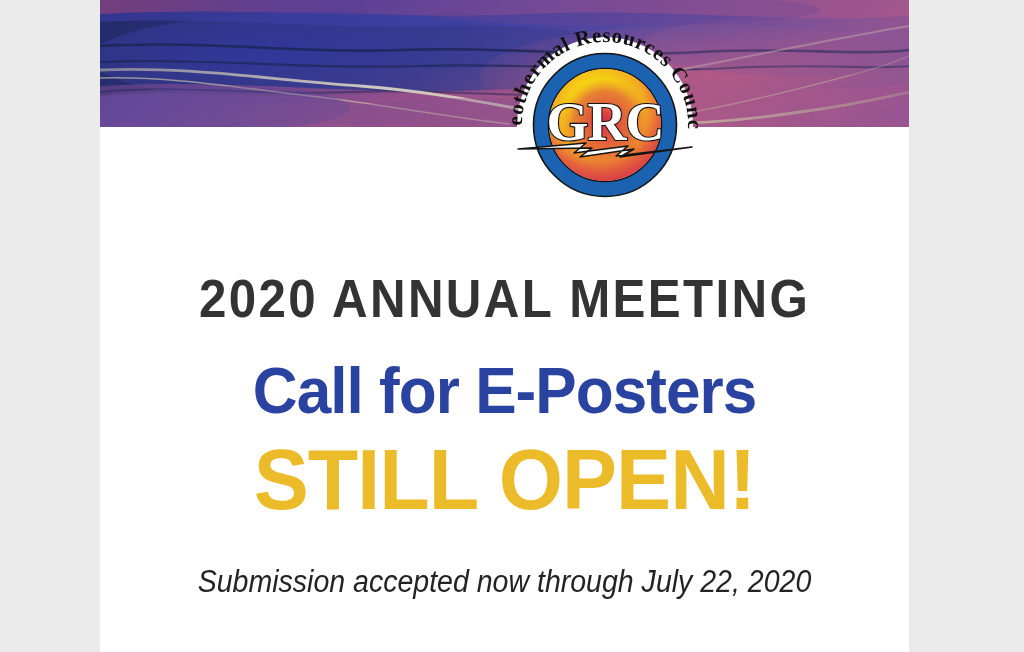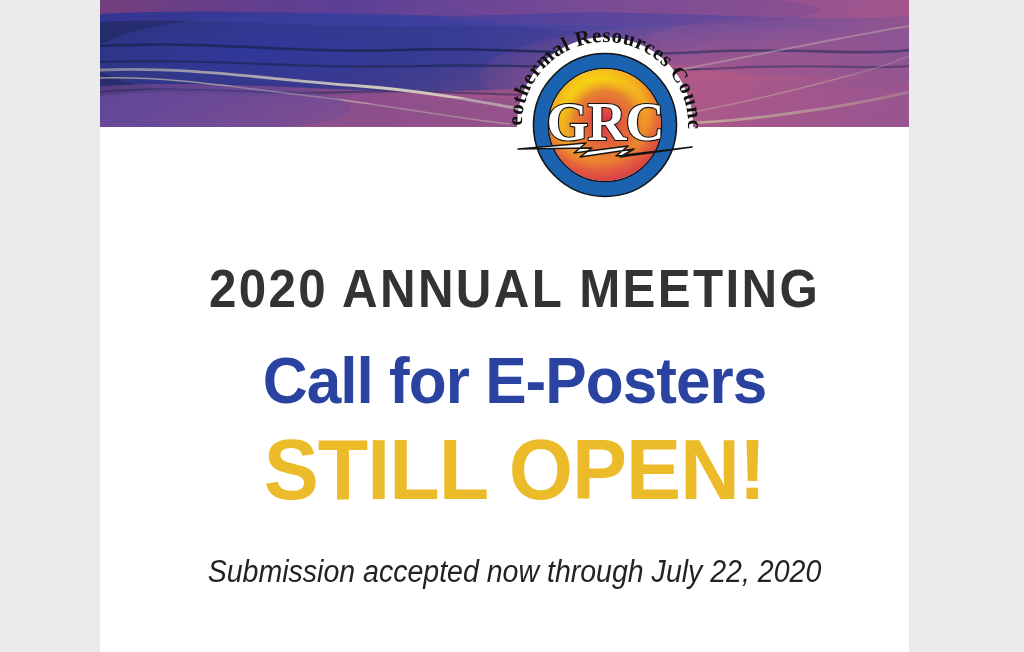--- a/index.html
+++ b/index.html
@@ -69,24 +69,23 @@
     top: 20px;
     width: 210px;
     height: 190px;
   }
   .logo svg { display: block; width: 210px; height: 190px; }
 
   
   .text-block {
     position: absolute;
     left: 0;
-    top: 262px;
+    top: 272px;
     width: 809px;
     text-align: center;
-    padding-left: 10px;
   }
 
   .line-annual {
     color: #333333;
     font-family: "Liberation Sans Narrow", "Liberation Sans", sans-serif;
     font-size: 53px;
     font-weight: bold;
     letter-spacing: 2.5px;
     line-height: 1.0;
     transform: scaleX(0.93);

